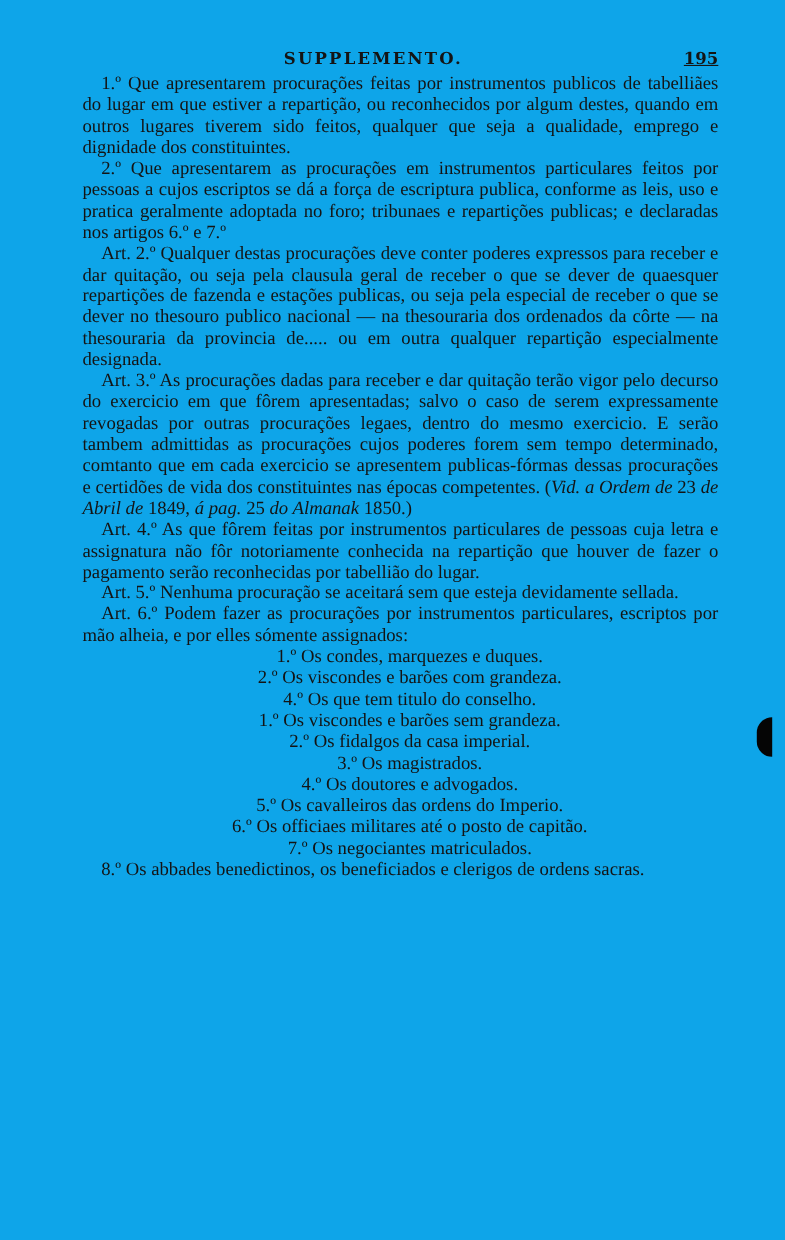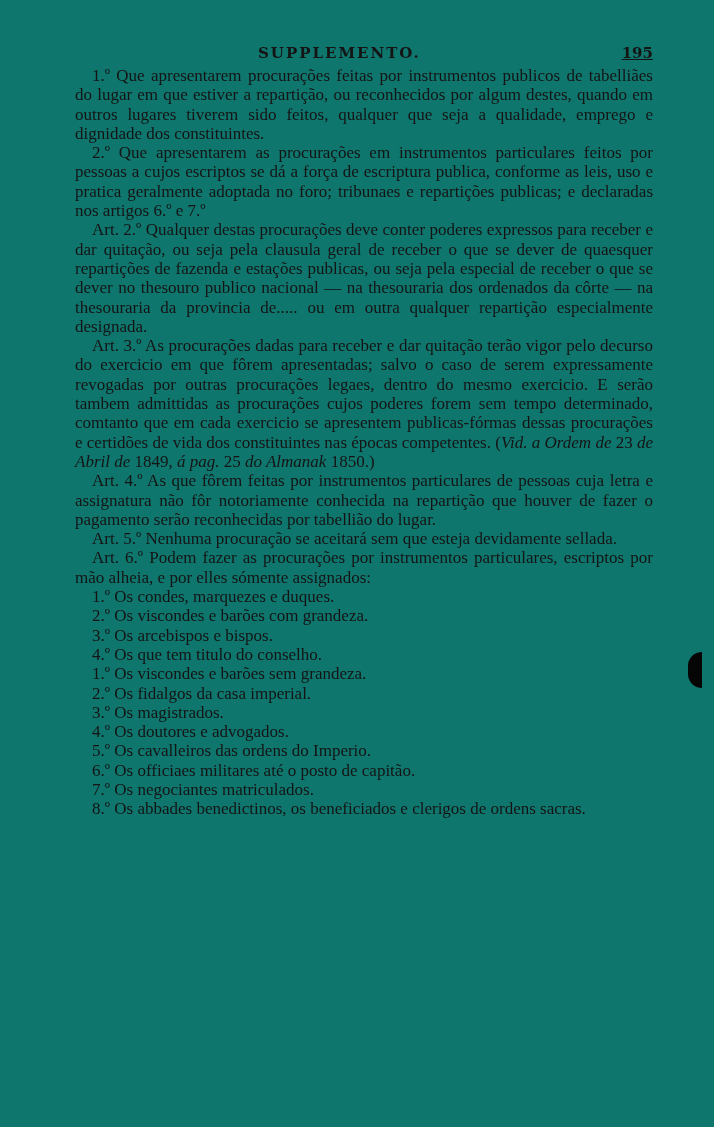--- a/index.html
+++ b/index.html
@@ -1,39 +1,39 @@
 <!DOCTYPE html>
 <html><head>
 <meta charset="utf-8">
 <style>
   html, body { margin: 0; padding: 0; background: #ffffff; }
   body { width: 714px; height: 1127px; position: relative; overflow: hidden; }
   .page {
     position: absolute; left: 0; top: 0; width: 714px; height: 1127px;
-    background: #0f766e; color: #141414;
+    background: #0ea5e9; color: #141414;
     font-family: "Liberation Serif", "DejaVu Serif", serif;
   }
   .header {
     position: absolute; top: 44px; left: 75px; width: 578px; height: 22px;
   }
   .running-title {
     position: absolute; left: 183px; top: 0;
     font-family: "DejaVu Serif", serif; font-weight: bold;
     font-size: 15px; letter-spacing: 2px;
   }
   .page-number {
     position: absolute; right: 0; top: 0;
     font-family: "DejaVu Serif", serif; font-weight: bold; font-size: 15px; text-decoration: underline;
   }
   .body {
     position: absolute; top: 66px; left: 75px; width: 578px;
     font-size: 17px; line-height: 19.3px; text-align: justify;
   }
   .para { margin: 0; text-indent: 17px; }
-  .item { margin: 0; padding-left: 17px; text-align: left; }
+  .item { margin: 0; padding-left: 17px; text-align: center; }
   .item.last { text-align: justify; padding-left: 0; text-indent: 17px; font-weight: normal; }
   em { font-style: italic; }
   .punch {
     position: absolute; left: 688px; top: 652px; width: 14px; height: 36px;
     background: #050505; border-radius: 18px 0 0 18px;
   }
 </style>
 </head>
 <body>
 
@@ -49,21 +49,20 @@
     <p class="para">Art. 2.º Qualquer destas procurações deve conter poderes expressos para receber e dar quitação, ou seja pela clausula geral de receber o que se dever de quaesquer repartições de fazenda e estações publicas, ou seja pela especial de receber o que se dever no thesouro publico nacional — na thesouraria dos ordenados da côrte — na thesouraria da provincia de..... ou em outra qualquer repartição especialmente designada.</p>
 
     <p class="para"><span>Art. 3.º As procurações dadas para receber e dar quitação terão vigor pelo decurso do exercicio em que fôrem apresentadas; salvo o caso de serem expressamente revogadas por outras procurações legaes, dentro do mesmo exercicio. E serão tambem admittidas as procurações cujos poderes forem sem tempo determinado, comtanto que em cada exercicio se apresentem publicas-fórmas dessas procurações e certidões de vida dos constituintes nas épocas competentes.</span> <span>(</span><em>Vid. a Ordem de</em> <span>23</span> <em>de Abril de</em> <span>1849,</span> <em>á pag.</em> <span>25</span> <em>do Almanak</em> <span>1850.)</span></p>
 
     <p class="para">Art. 4.º As que fôrem feitas por instrumentos particulares de pessoas cuja letra e assignatura não fôr notoriamente conhecida na repartição que houver de fazer o pagamento serão reconhecidas por tabellião do lugar.</p>
     <p class="para">Art. 5.º Nenhuma procuração se aceitará sem que esteja devidamente sellada.</p>
 
     <p class="para">Art. 6.º Podem fazer as procurações por instrumentos particulares, escriptos por mão alheia, e por elles sómente assignados:</p>
     <p class="item">1.º Os condes, marquezes e duques.</p>
     <p class="item">2.º Os viscondes e barões com grandeza.</p>
-    <p class="item">3.º Os arcebispos e bispos.</p>
     <p class="item">4.º Os que tem titulo do conselho.</p>
 
     <p class="item">1.º Os viscondes e barões sem grandeza.</p>
     <p class="item">2.º Os fidalgos da casa imperial.</p>
     <p class="item">3.º Os magistrados.</p>
     <p class="item">4.º Os doutores e advogados.</p>
     <p class="item">5.º Os cavalleiros das ordens do Imperio.</p>
     <p class="item">6.º Os officiaes militares até o posto de capitão.</p>
     <p class="item">7.º Os negociantes matriculados.</p>
     <p class="item last">8.º Os abbades benedictinos, os beneficiados e clerigos de ordens sacras.</p>

